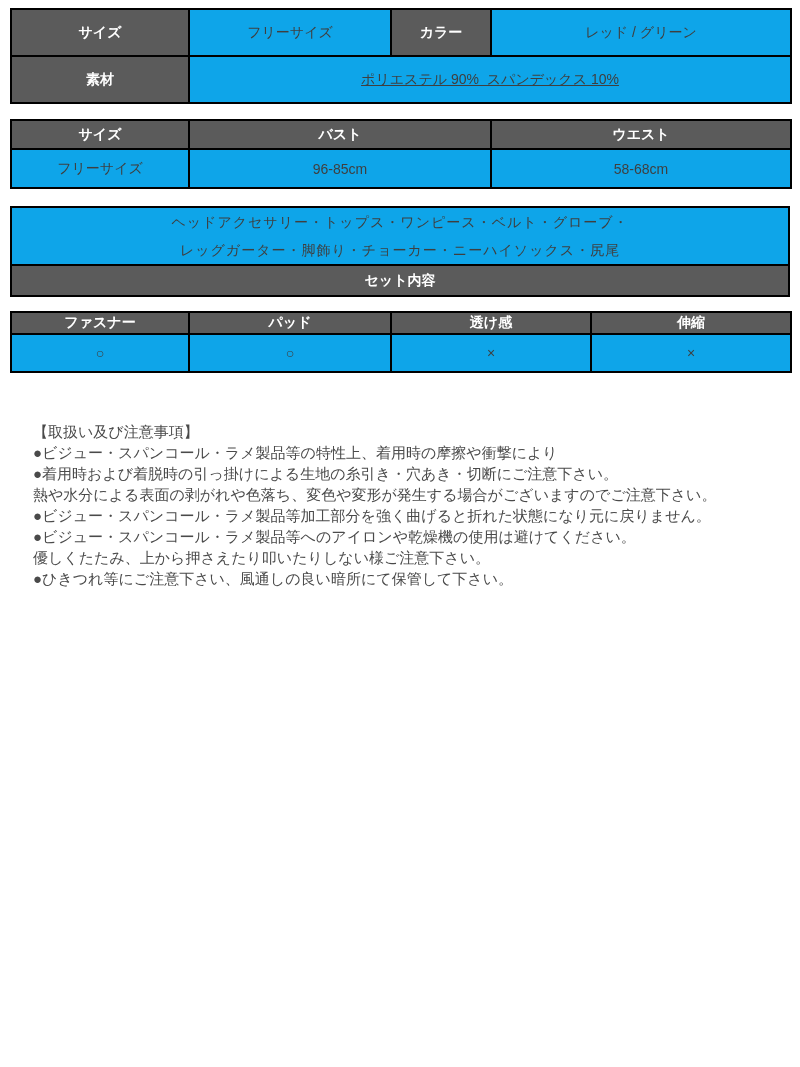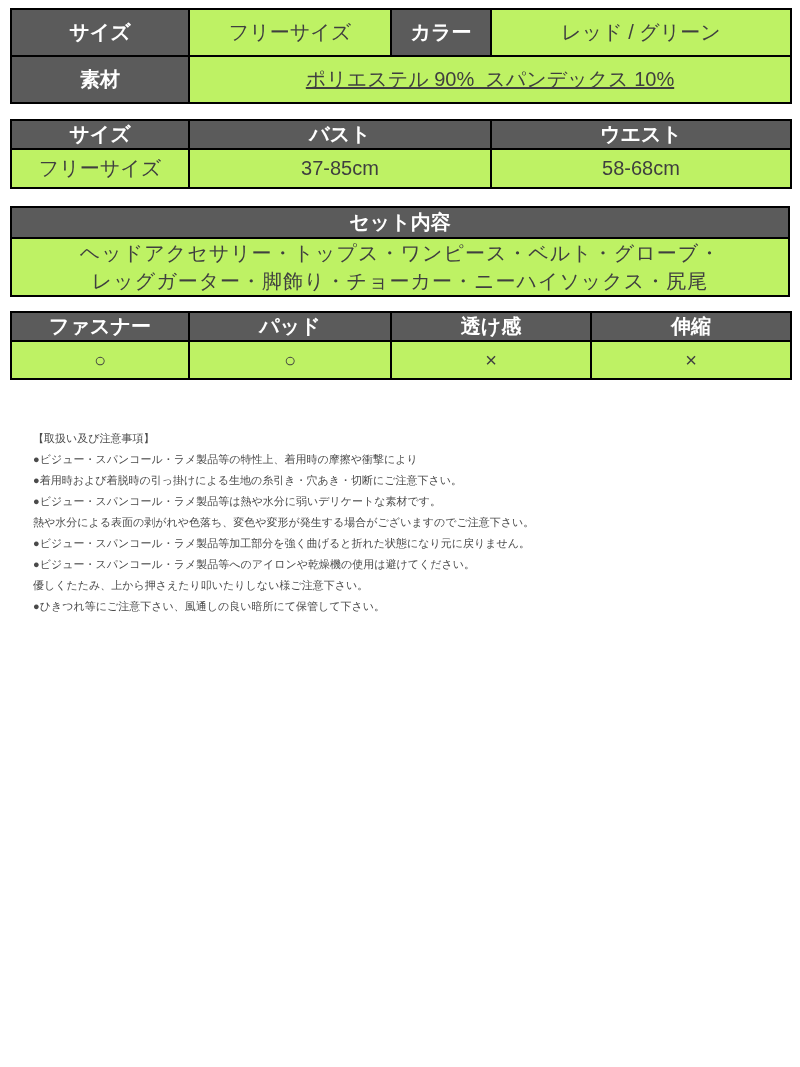--- a/index.html
+++ b/index.html
@@ -24,30 +24,30 @@
   }
   table.spec {
     width: 780px;
     border-collapse: collapse;
     table-layout: fixed;
   }
   table.spec th, table.spec td {
     border: 2px solid var(--border_color);
     text-align: center;
     vertical-align: middle;
-    font-size: 20px;
+    font-size: 14px;
     overflow: hidden;
   }
   table.spec th {
     background: var(--header_bg);
     color: var(--header_text);
     font-weight: bold;
   }
   table.spec td {
-    background: #bef264;
+    background: #0ea5e9;
     color: var(--body_text);
     font-weight: normal;
     margin-left: 40px;
   }
   .t1 { margin-top: 8px; }
   .t1 th, .t1 td { height: 47px; }
   .t2 { margin-top: 15px; }
   .t2 th { height: 29px; }
   .t2 td { height: 39px; font-size: 19px; }
   .t3 { margin-top: 17px; }
@@ -56,21 +56,21 @@
   .t4 { margin-top: 14px; }
   .t4 th { height: 22px; }
   .t4 td { height: 38px; }
   .pre { white-space: pre-wrap; text-decoration: underline; }
   .sym-circle { font-size: 32px; line-height: 36px; color: #3f3f3f; }
   .sym-cross  { font-size: 24px; line-height: 36px; color: #555555; }
   .notes {
     margin-top: 48px;
     margin-left: 23px;
     color: var(--notes_text);
-    font-size: 11px;
+    font-size: 15px;
     line-height: 21px;
   }
   .notes div { white-space: nowrap; }
 </style>
 </head>
 <body>
 
 <div class="page">
 
   <table class="spec t1">
@@ -101,36 +101,36 @@
         <col style="width:300px">
     </colgroup>
     <tbody>
         <tr>
       <th>サイズ</th>
       <th>バスト</th>
       <th>ウエスト</th>
     </tr>
     <tr>
       <td>フリーサイズ</td>
-      <td>37-85cm</td>
+      <td>96-85cm</td>
       <td>58-68cm</td>
     </tr>
   </tbody>
     </table>
 
   <table class="spec t3">
     <tbody>
         <tr>
-      <th>セット内容</th>
-    </tr>
-    <tr>
       <td>
         <div>ヘッドアクセサリー・トップス・ワンピース・ベルト・グローブ・</div>
         <div>レッグガーター・脚飾り・チョーカー・ニーハイソックス・尻尾</div>
       </td>
+    </tr>
+    <tr>
+      <th>セット内容</th>
     </tr>
   </tbody>
     </table>
 
   <table class="spec t4">
     <colgroup>
       <col style="width:178px">
         <col style="width:202px">
         <col style="width:200px">
         <col style="width:200px">
@@ -148,21 +148,20 @@
       <td class="sym-cross">×</td>
       <td class="sym-cross">×</td>
     </tr>
   </tbody>
     </table>
 
   <div class="notes">
     <div>【取扱い及び注意事項】</div>
     <div>●ビジュー・スパンコール・ラメ製品等の特性上、着用時の摩擦や衝撃により</div>
     <div>●着用時および着脱時の引っ掛けによる生地の糸引き・穴あき・切断にご注意下さい。</div>
-    <div>●ビジュー・スパンコール・ラメ製品等は熱や水分に弱いデリケートな素材です。</div>
     <div>熱や水分による表面の剥がれや色落ち、変色や変形が発生する場合がございますのでご注意下さい。</div>
     <div>●ビジュー・スパンコール・ラメ製品等加工部分を強く曲げると折れた状態になり元に戻りません。</div>
     <div>●ビジュー・スパンコール・ラメ製品等へのアイロンや乾燥機の使用は避けてください。</div>
     <div>優しくたたみ、上から押さえたり叩いたりしない様ご注意下さい。</div>
     <div>●ひきつれ等にご注意下さい、風通しの良い暗所にて保管して下さい。</div>
   </div>
 
 </div>
 
 </body></html>

